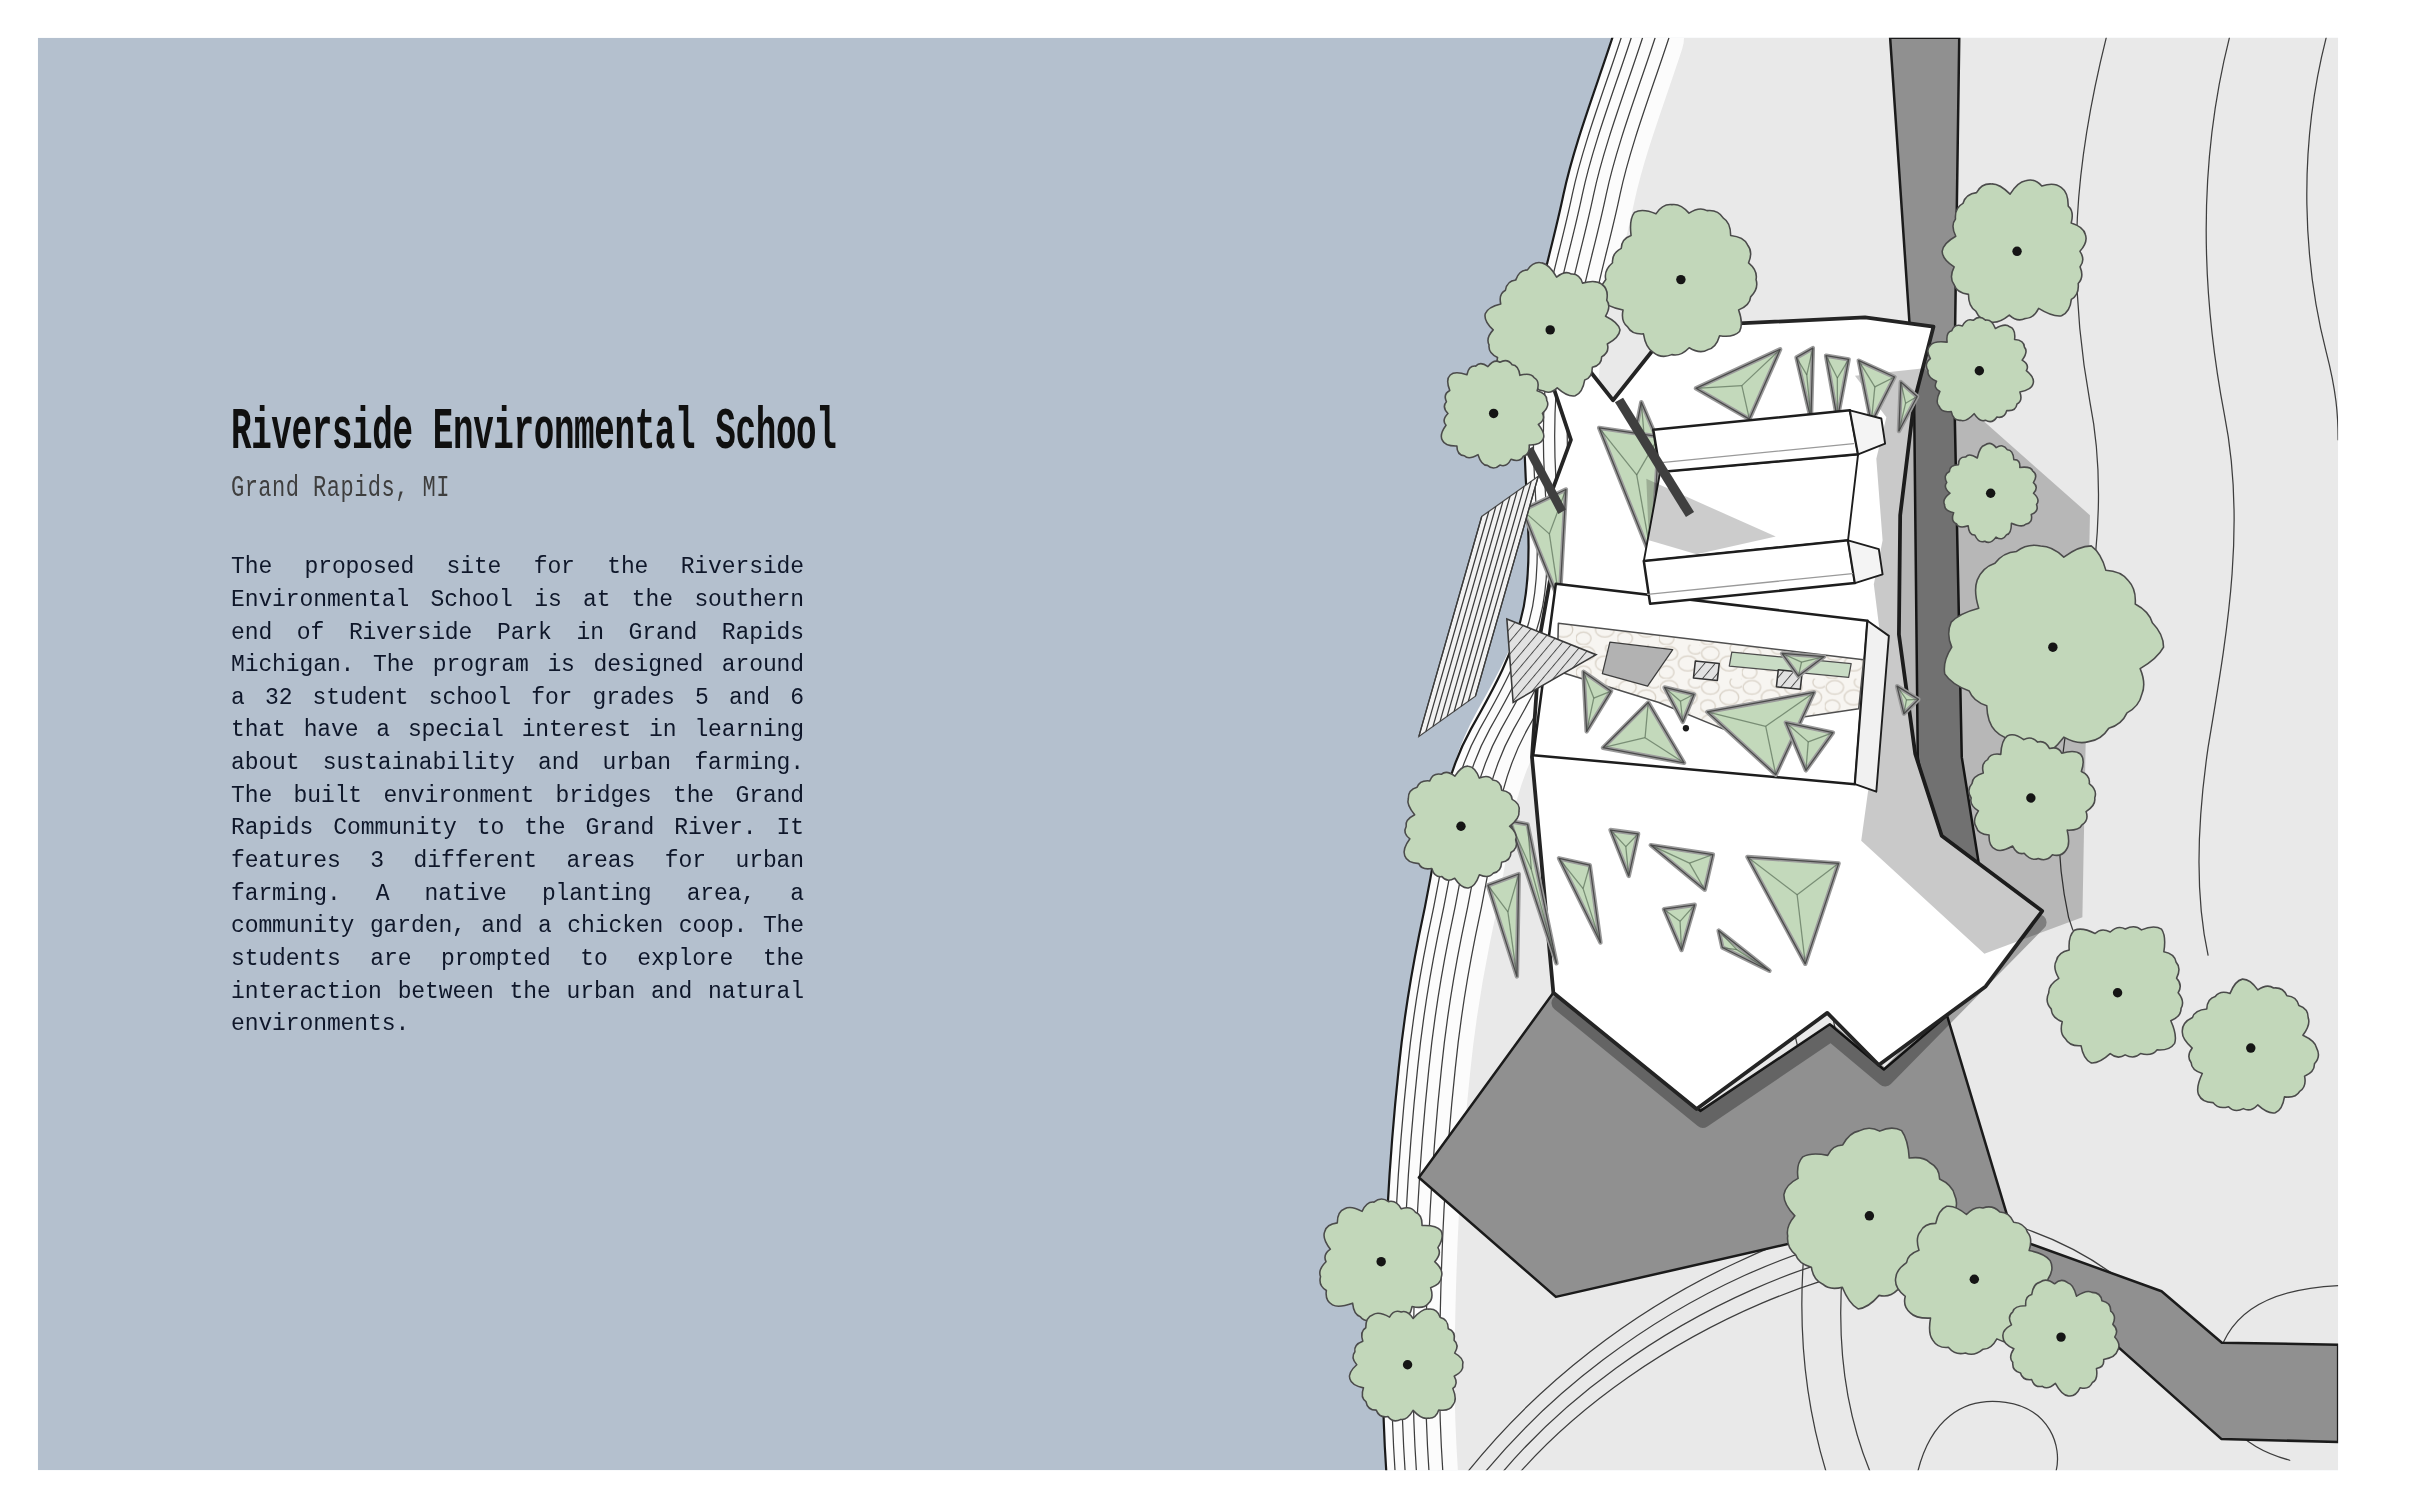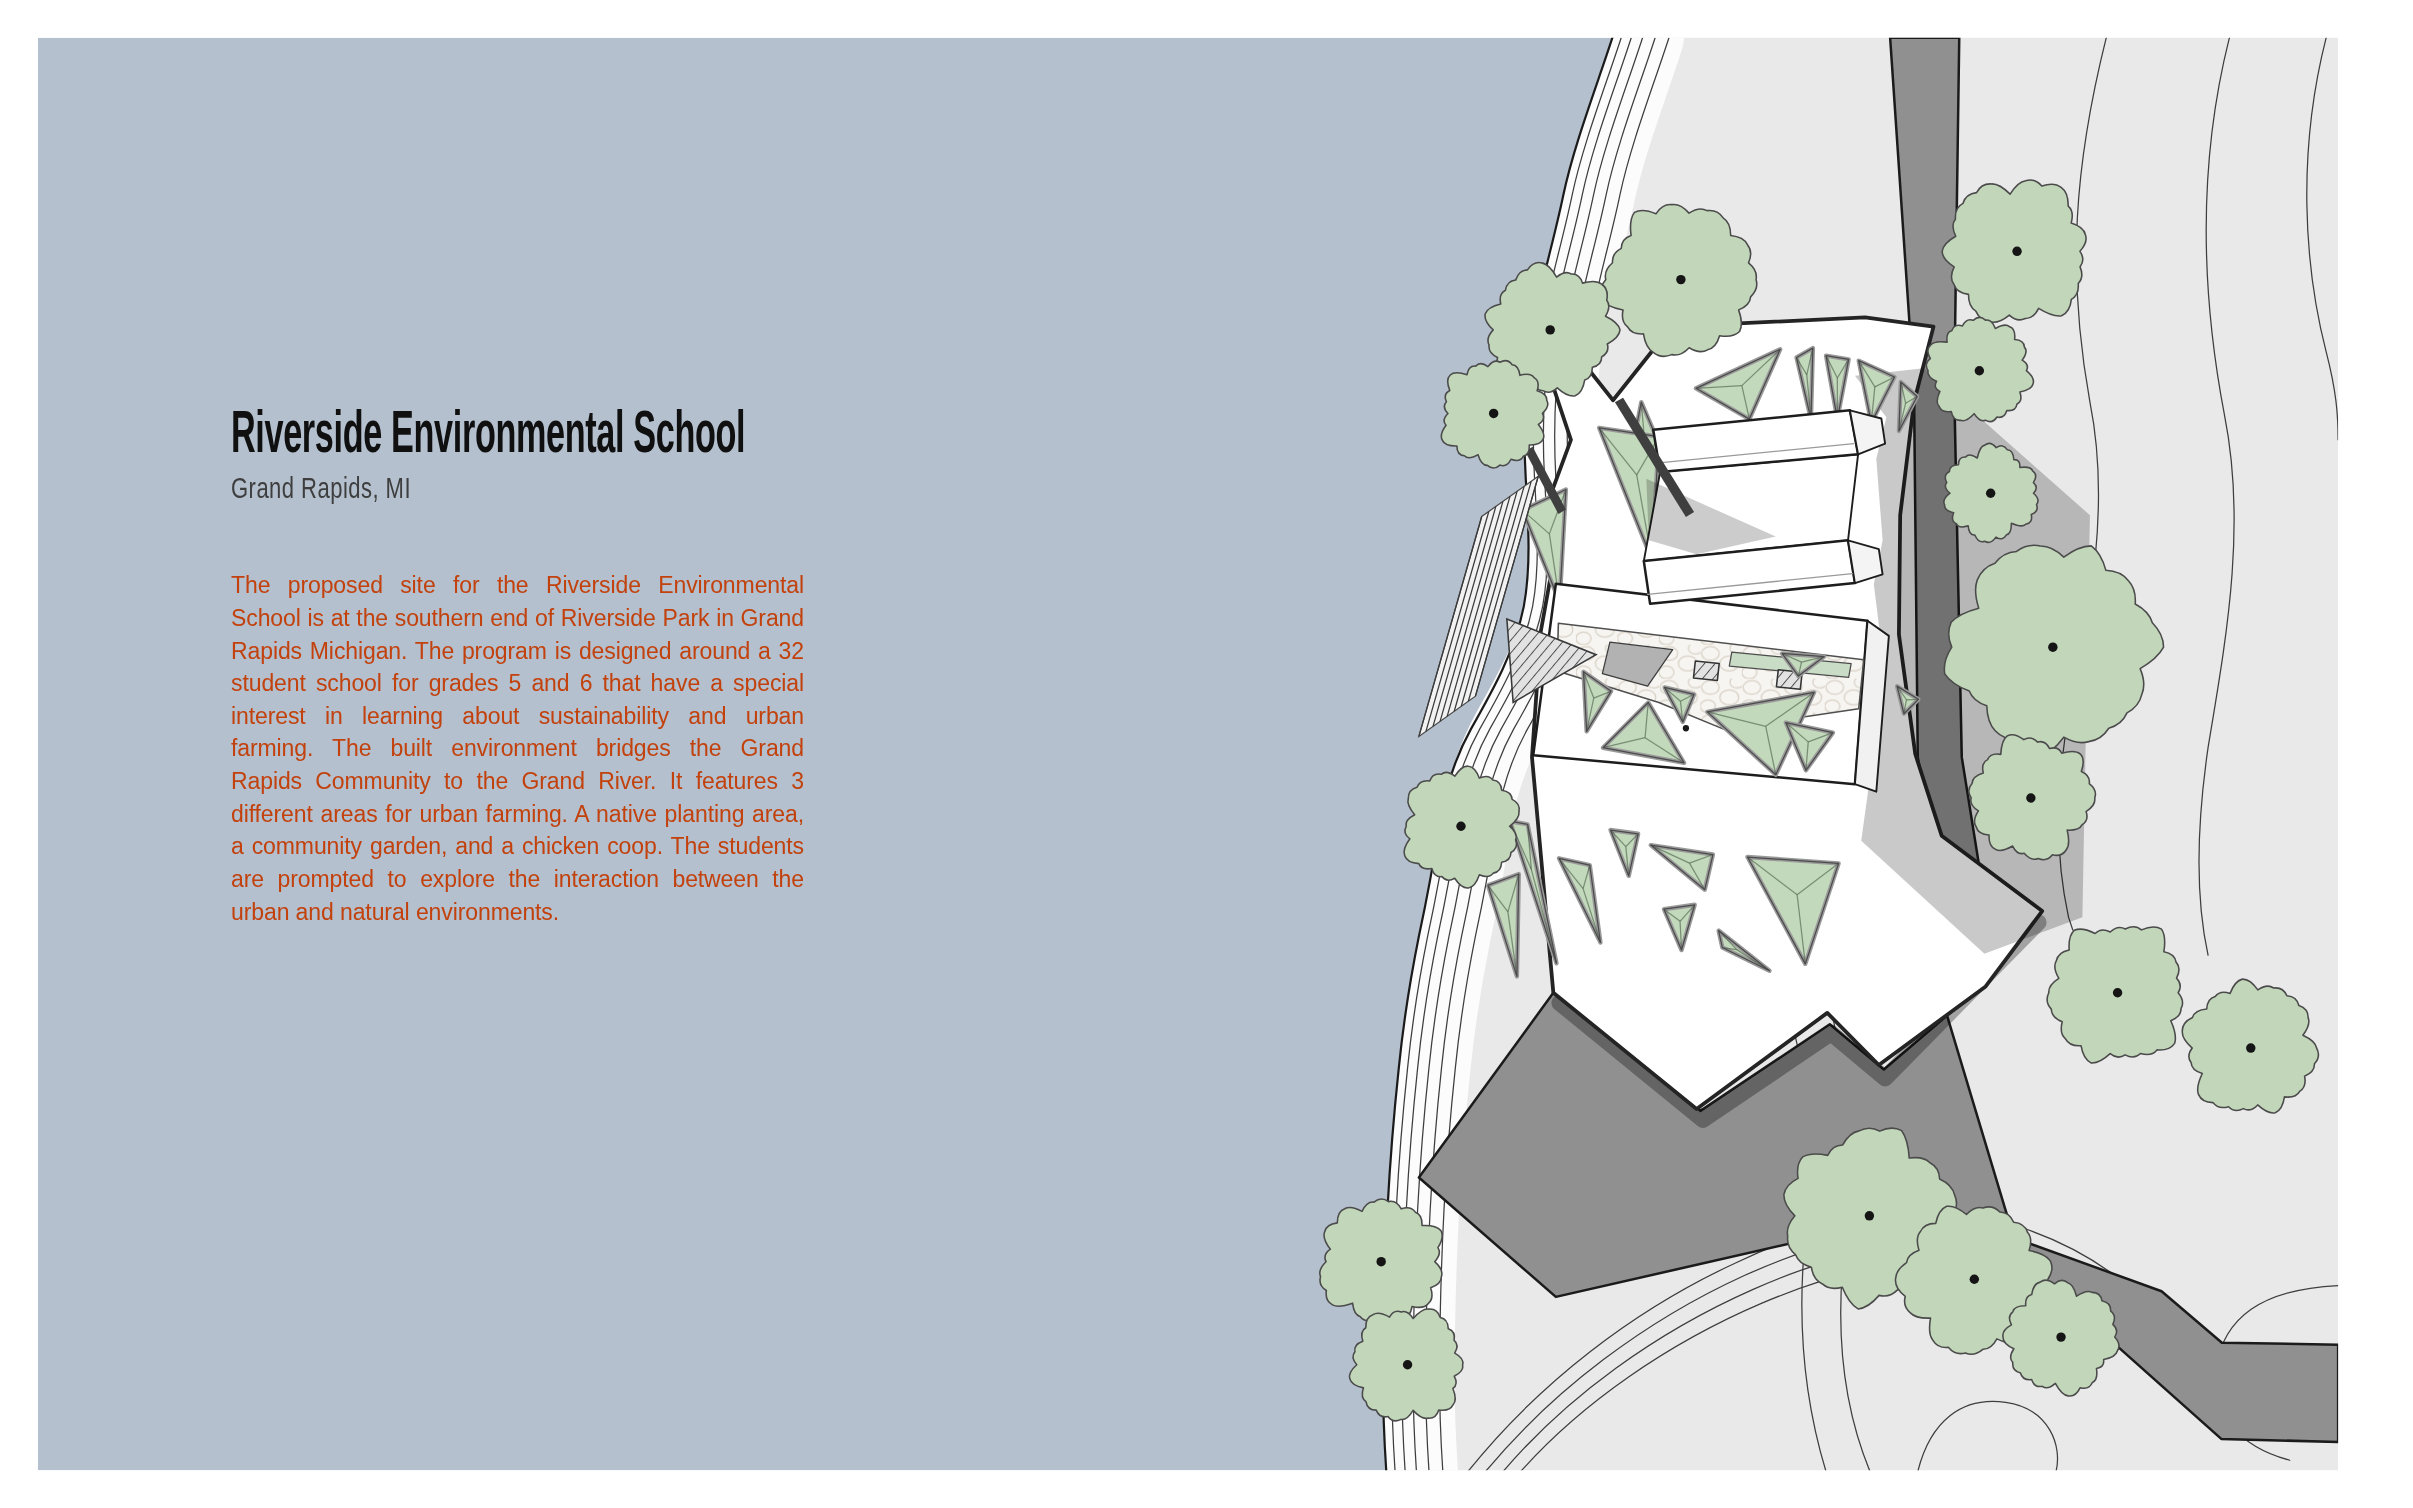--- a/index.html
+++ b/index.html
@@ -1,24 +1,24 @@
 <!DOCTYPE html>
 <html style="font-size:10px"><head>
 <meta charset="utf-8">
 <style>
   html,body{margin:0;padding:0;background:#ffffff;}
   .sheet{position:relative;width:2413px;height:1508px;background:#ffffff;overflow:hidden;
-         font-family:Liberation Sans, sans-serif;}
+         font-family:Liberation Mono, monospace;}
   .map-svg{position:absolute;left:0;top:0;width:2413px;height:1508px;display:block;}
   .text-panel{position:absolute;left:231px;top:402px;width:578px;}
   .title{font-size:60px;font-weight:bold;color:#101010;white-space:nowrap;
          transform:scaleX(0.57);transform-origin:0 50%;letter-spacing:-0.6px;line-height:1;}
   .subtitle{margin-top:11.3px;font-size:29px;color:#3e3e3e;white-space:nowrap;
             transform:scaleX(0.76);transform-origin:0 50%;letter-spacing:0.6px;line-height:1.1;}
-  .body-text{margin-top:64px;font-size:23px;line-height:1.42;color:#c2410c;
+  .body-text{margin-top:46px;font-size:23px;line-height:1.42;color:#0f172a;
              text-align:justify;width:573px;letter-spacing:-0.1px;}
 </style>
 </head>
 <body>
 
 <div class="sheet">
 
   <svg class="map-svg" viewBox="0 0 3840 2400" xmlns="http://www.w3.org/2000/svg">
     <defs>
       <clipPath id="mapclip">

